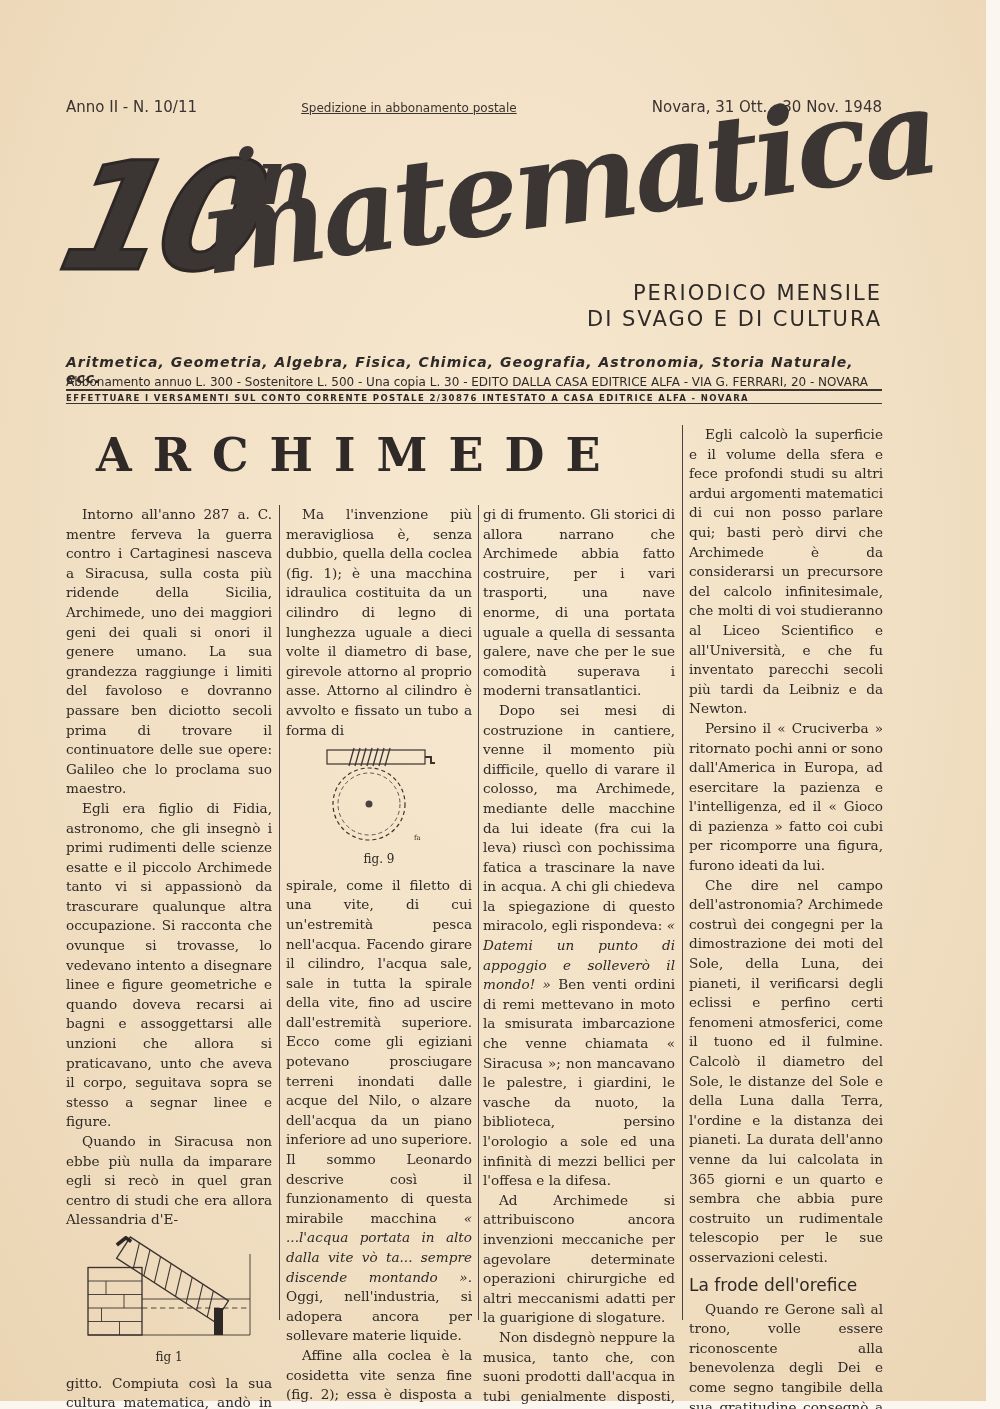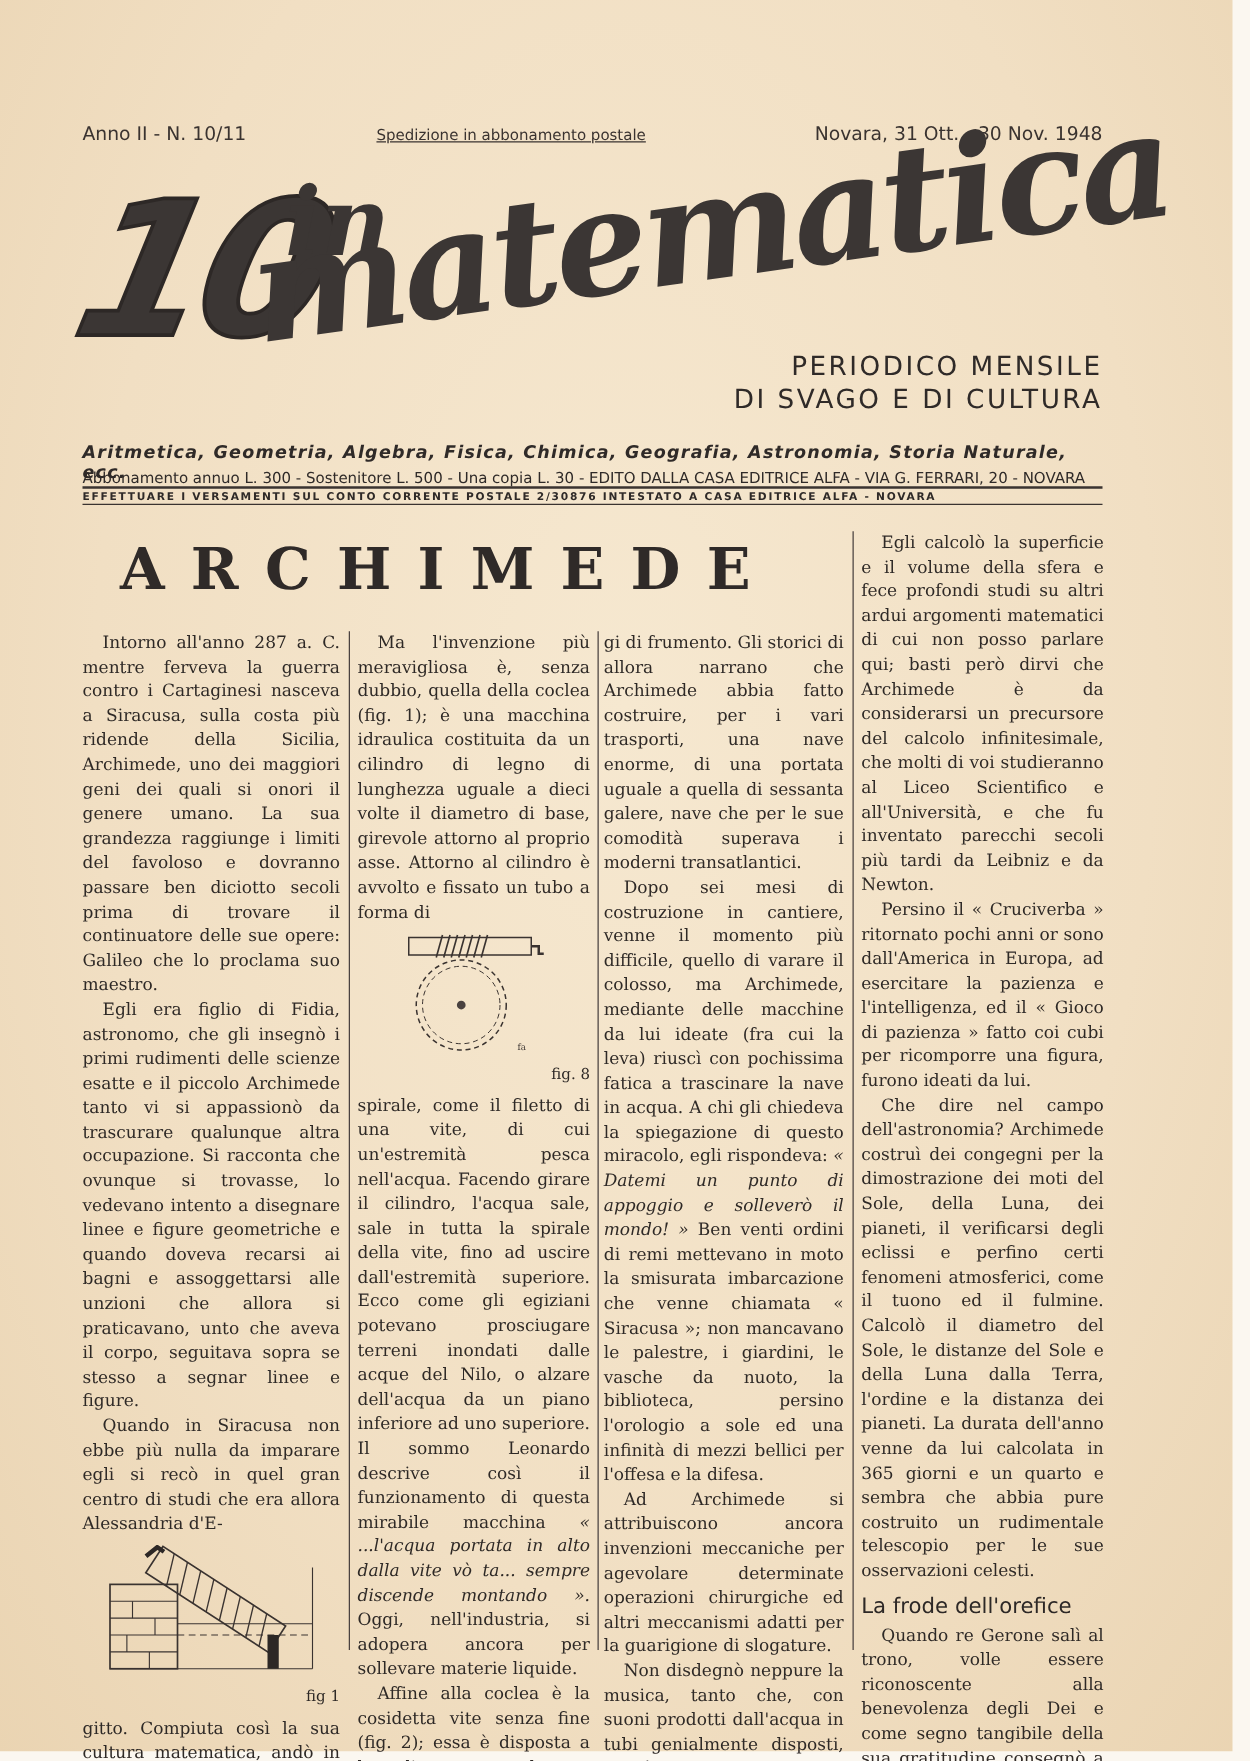--- a/index.html
+++ b/index.html
@@ -79,21 +79,21 @@
   .col p.noindent { text-indent: 0; }
   .col.c1 { left: 66px; top: 505px; width: 206px; }
   .col.c2 { left: 286px; top: 505px; width: 186px; }
   .col.c3 { left: 483px; top: 505px; width: 192px; }
   .col.c4 { left: 689px; top: 425px; width: 194px; }
   .vrule { position: absolute; width: 1px; background: #4a4240; }
   .h2 {
     font-family: "DejaVu Sans", sans-serif; font-size: 17px; line-height: 22px;
     margin: 6px 0 4px 0; color: #2d2826; text-indent: 0;
   }
-  .fig { position: relative; text-align: right; margin: 6px 0; }
+  .fig { position: relative; text-align: center; margin: 6px 0; }
   .fig .cap { font-size: 12px; margin-top: 4px; }
   .fig svg { display: block; margin: 0 auto; }
   em { font-style: italic; }
 </style>
 </head>
 <body>
 
 <div class="page">
   <div class="edge-r"></div>
   <div class="edge-b"></div>
@@ -180,21 +180,21 @@
           <line x1="59" y1="2" x2="54" y2="20"></line>
             <line x1="65" y1="2" x2="60" y2="20"></line>
           <line x1="71" y1="2" x2="66" y2="20"></line>
         </g>
         <path d="M106 11 h6 v6 h4" fill="none" stroke="#3a3330" stroke-width="2"></path>
         <circle cx="50" cy="58" r="36" fill="none" stroke="#3a3330" stroke-width="1.2" stroke-dasharray="4 3"></circle>
         <circle cx="50" cy="58" r="31" fill="none" stroke="#3a3330" stroke-width="0.8" stroke-dasharray="4 3"></circle>
         <circle cx="50" cy="58" r="3.5" fill="#4a4240"></circle>
         <text x="95" y="94" font-size="7" fill="#3a3330">fa</text>
       </svg>
-      <div class="cap">fig. 8</div>
+      <div class="cap">fig. 9</div>
     </div>
     <p class="noindent">
       <span>spirale, come il filetto di una vite, di cui un'estremità pesca nell'acqua. Facendo girare il cilindro, l'acqua sale, sale in tutta la spirale della vite, fino ad uscire dall'estremità superiore. Ecco come gli egiziani potevano prosciugare terreni inondati dalle acque del Nilo, o alzare dell'acqua da un piano inferiore ad uno superiore. Il sommo Leonardo descrive così il funzionamento di questa mirabile macchina</span>
       <em>« ...l'acqua portata in alto dalla vite vò ta... sempre discende montando ».</em>
       <span>Oggi, nell'industria, si adopera ancora per sollevare materie liquide.</span>
     </p>
     <p>Affine alla coclea è la cosidetta vite senza fine (fig. 2); essa è disposta a lato di una ruota dentata in modo che un filetto della prima s'incastri fra due denti della seconda. Quando la vite compie un giro, la ruota avanza di un dente e, se quella continua nel proprio moto di rotazione, fa girare indefinitamente la ruota.</p>
 
   </div>
 

